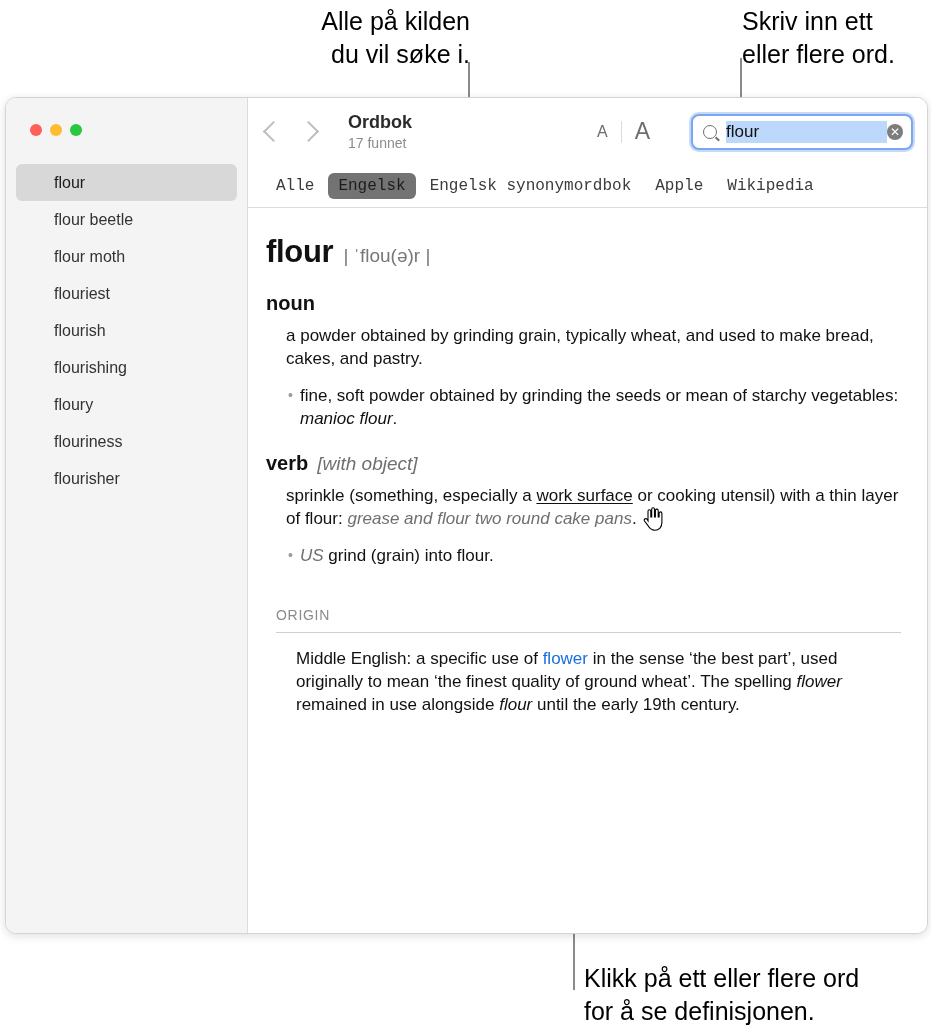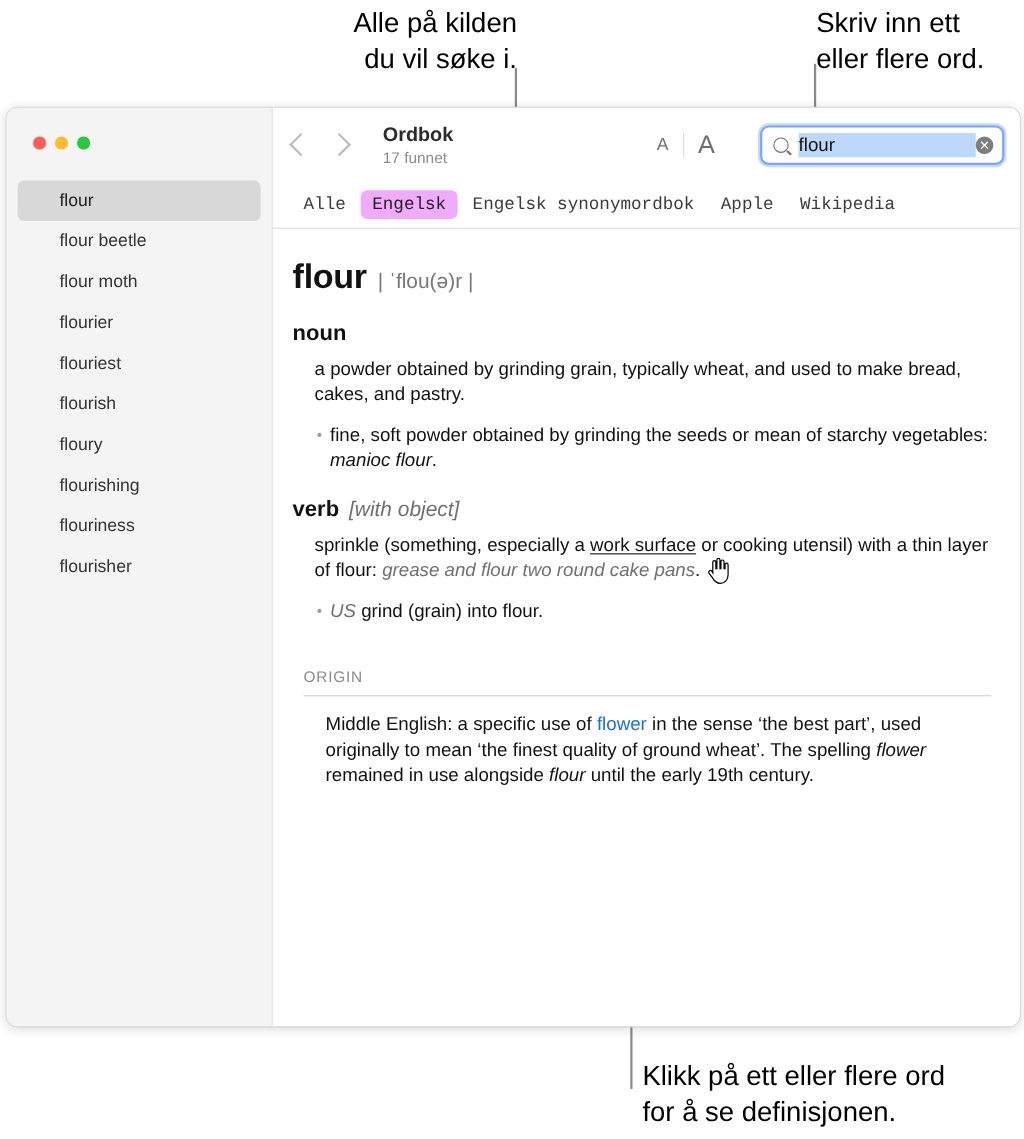--- a/index.html
+++ b/index.html
@@ -243,21 +243,21 @@
     font-family: Liberation Mono, monospace;
   }
   .source-tab {
     font-size: 16px;
     color: #3b3b3b;
     padding: 4px 10px;
     border-radius: 6px;
     white-space: nowrap;
   }
   .source-tab.selected {
-    background: #f0abfc;
+    background: #737373;
     color: #1c1c1c;
   }
 
   
   #definition {
     flex: 1;
     padding: 26px 26px 0 18px;
     overflow: hidden;
     color: #111111;
   }
@@ -381,33 +381,30 @@
       <li class="sidebar-item selected">
           <span>flour</span>
         </li>
       <li class="sidebar-item">
           <span>flour beetle</span>
         </li>
       <li class="sidebar-item">
           <span>flour moth</span>
         </li>
       <li class="sidebar-item">
-          <span>flourier</span>
-        </li>
-      <li class="sidebar-item">
           <span>flouriest</span>
         </li>
       <li class="sidebar-item">
           <span>flourish</span>
         </li>
       <li class="sidebar-item">
+          <span>flourishing</span>
+        </li>
+      <li class="sidebar-item">
           <span>floury</span>
-        </li>
-      <li class="sidebar-item">
-          <span>flourishing</span>
         </li>
       <li class="sidebar-item">
           <span>flouriness</span>
         </li>
       <li class="sidebar-item">
           <span>flourisher</span>
         </li>
     </ul>
   </div>
 

